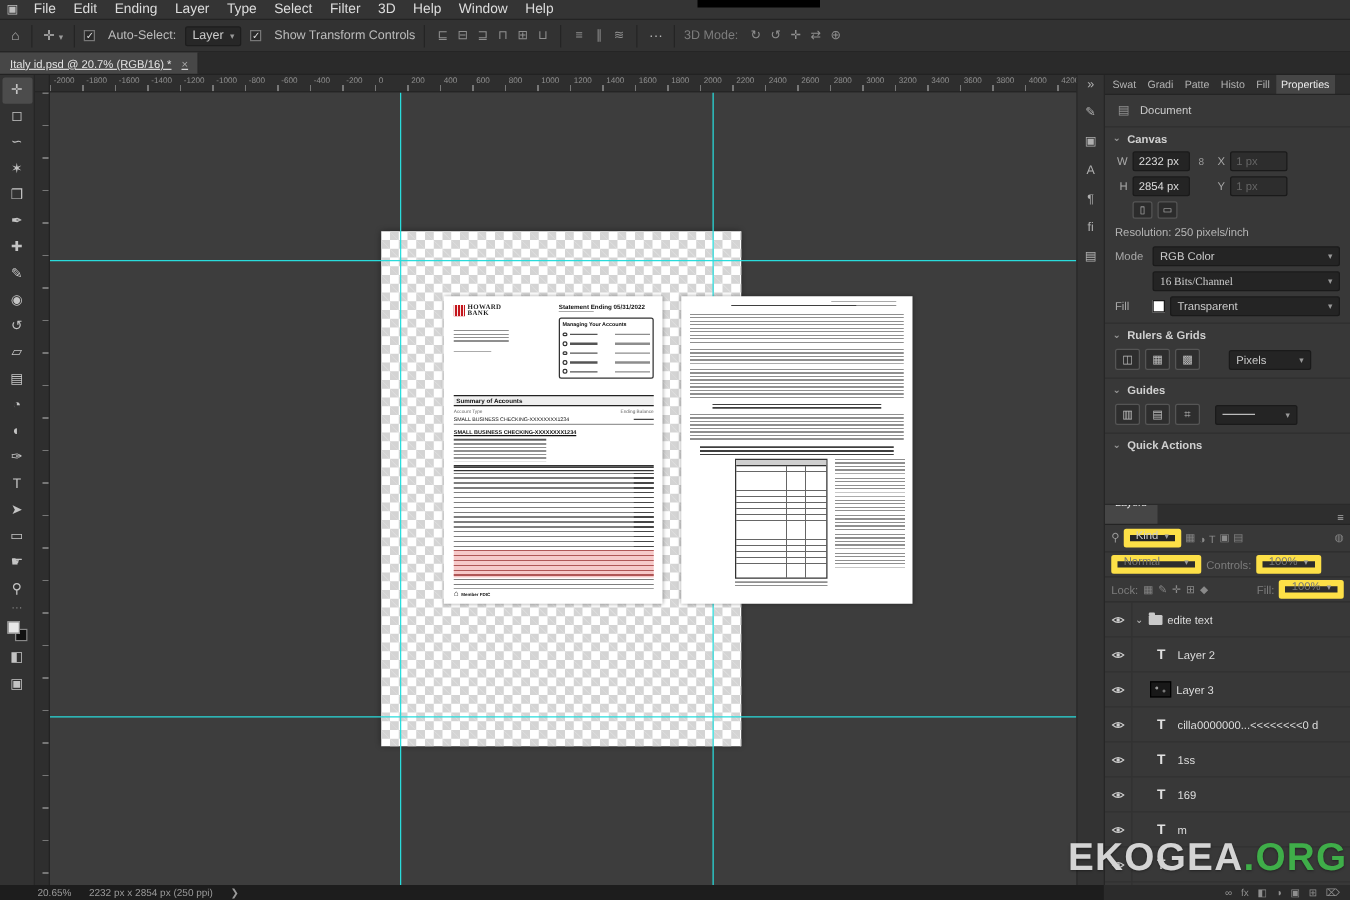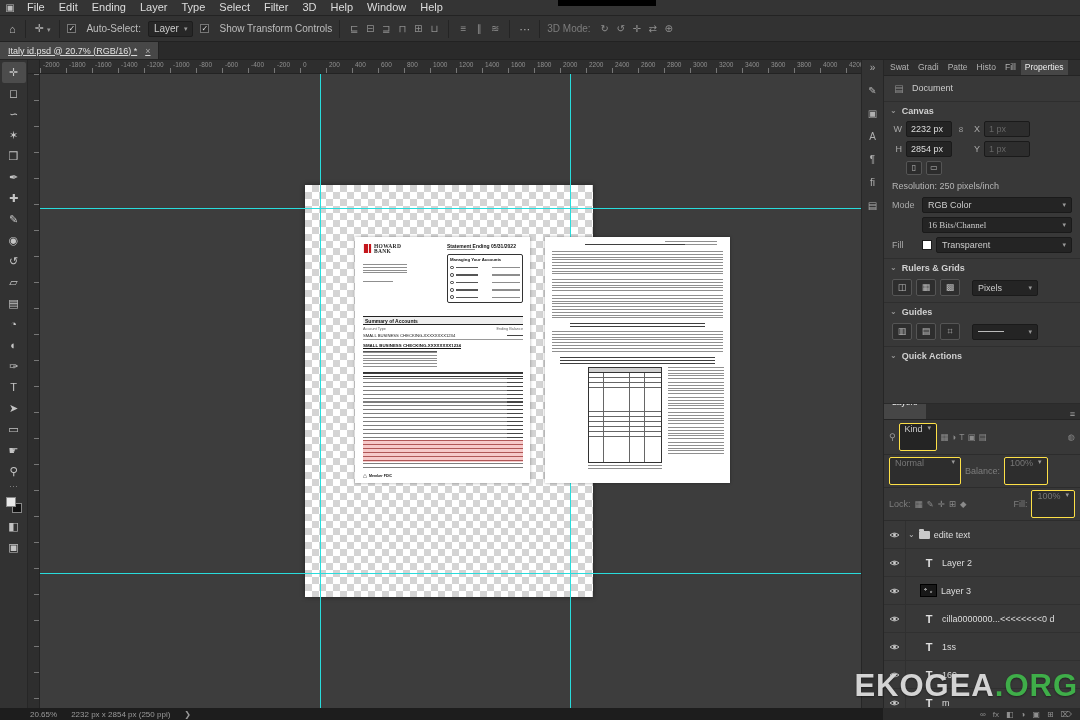--- a/index.html
+++ b/index.html
@@ -108,21 +108,21 @@
 .icon-row{display:flex;align-items:center;gap:4px;padding:3px 8px;}
 .pbtn{width:20px;height:17px;border:1px solid #555;border-radius:2px;background:#2e2e2e;color:#bbb;font-size:9px;text-align:center;line-height:15px;}
 .lineSel{flex:1;display:flex;align-items:center;justify-content:space-between;background:#242424;border:1px solid #1a1a1a;border-radius:2px;height:16px;padding:0 5px;}
 .lineSel .ln{width:26px;height:1px;background:#bbb;}
 .panel-layers{flex:1;display:flex;flex-direction:column;overflow:hidden;}
 .ltabrow{height:16px;background:#2e2e2e;display:flex;align-items:flex-end;border-bottom:1px solid #242424;}
 .ltab{background:#464646;color:#eee;height:24px;line-height:15px;padding:0 8px;font-size:8.5px;}
 .lmenu{margin-left:auto;padding:0 5px;color:#aaa;}
 .filter-row{display:flex;align-items:center;gap:3px;padding:3px 5px;border-bottom:1px solid #2c2c2c;}
 .filter-row .fic{color:#999;font-size:9px;}
-.kindSel{display:flex;align-items:flex-start;gap:5px;background:#242424;border:1px solid #fde047;border-radius:2px;height:28px;padding:0 5px;color:#ccc;}
+.kindSel{display:flex;align-items:flex-end;gap:5px;background:#242424;border:5px solid #fde047;border-radius:2px;height:15px;padding:0 5px;color:#ccc;}
 .blend-row,.lock-row{display:flex;align-items:center;gap:4px;padding:2px 5px;border-bottom:1px solid #2c2c2c;color:#7d7d7d;}
 .sel.dim,.kindSel.dim{color:#777;background:#2d2d2d;}
 .lockic{color:#8a8a8a;font-size:8.5px;}
 .layer-list{flex:1;overflow:hidden;}
 .lrow{height:28px;display:flex;align-items:center;border-bottom:1px solid #303030;position:relative;}
 .leye{width:22px;text-align:center;border-right:1px solid #303030;align-self:stretch;display:flex;align-items:center;justify-content:center;}
 .lthumb-t{width:18px;text-align:center;color:#e0e0e0;font-weight:bold;font-size:11px;margin:0 4px;}
 .lthumb-img{width:17px;height:13px;margin:0 4px;border:1px solid #000;background:radial-gradient(circle at 30% 40%,#999 0 1px,transparent 1.4px),radial-gradient(circle at 68% 62%,#777 0 1px,transparent 1.4px),#181818;}
 .lfolder{width:11px;height:8px;background:#c9c9c9;border-radius:1px;position:relative;margin:0 4px;}
 .lfolder:before{content:"";position:absolute;left:0;top:-2px;width:5px;height:2px;background:#c9c9c9;border-radius:1px 1px 0 0;}
@@ -447,21 +447,21 @@
           </span>
       </div>
       <div class="sec-h">
           <span class="caret">⌄</span>
           <span>Rulers &amp; Grids</span>
         </div>
       <div class="icon-row">
         <span class="pbtn">◫</span>
         <span class="pbtn">▦</span>
         <span class="pbtn">▩</span>
-        <span class="sel" style="max-width:66px;margin-left:8px;">
+        <span class="sel" style="max-width:66px;margin-left:19px;">
             <span>Pixels</span>
             <span class="car">▾</span>
           </span>
       </div>
       <div class="sec-h">
           <span class="caret">⌄</span>
           <span>Guides</span>
         </div>
       <div class="icon-row">
         <span class="pbtn">▥</span>
@@ -494,21 +494,21 @@
         <span class="lockic">T</span>
         <span class="lockic">▣</span>
         <span class="lockic">▤</span>
         <span class="lockic" style="margin-left:auto;">◍</span>
       </div>
       <div class="blend-row">
         <span class="kindSel dim" style="width:72px;justify-content:space-between;">
             <span>Normal</span>
             <span class="car">▾</span>
           </span>
-        <span>Balance:</span>
+        <span>Controls:</span>
         <span class="kindSel dim">
             <span>100%</span>
             <span class="car">▾</span>
           </span>
       </div>
       <div class="lock-row">
         <span>Lock:</span>
         <span class="lockic">▦</span>
         <span class="lockic">✎</span>
         <span class="lockic">✛</span>

